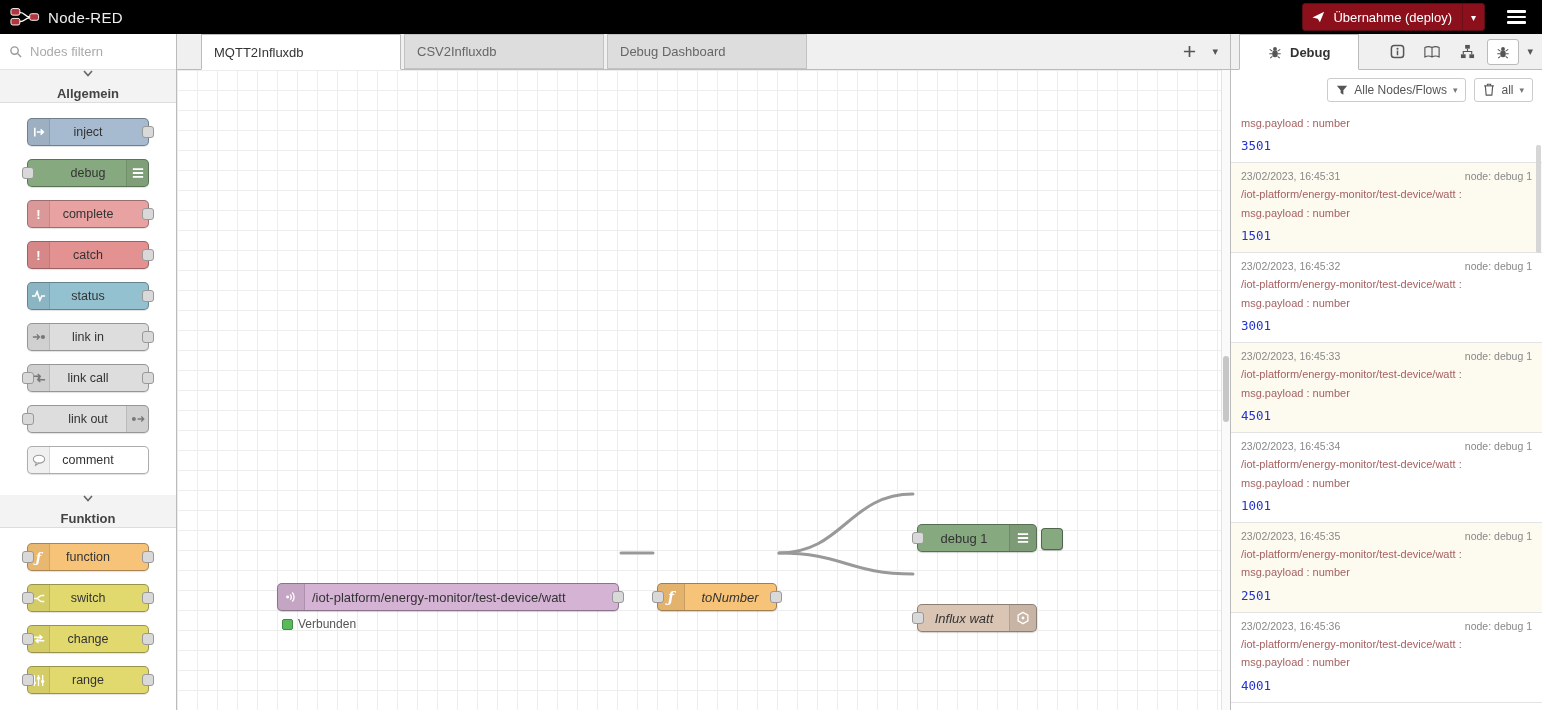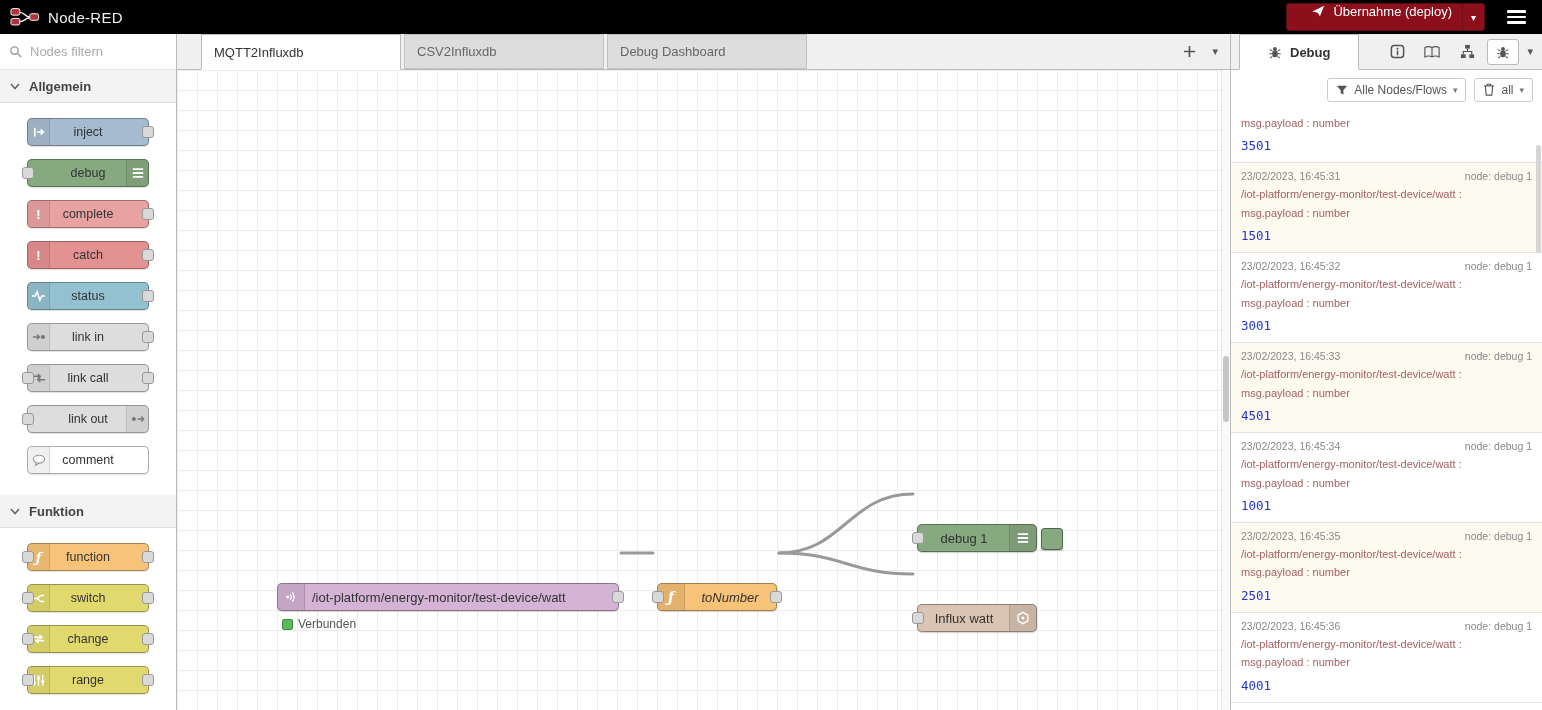--- a/index.html
+++ b/index.html
@@ -5,31 +5,31 @@
   html,body{margin:0;padding:0;overflow:hidden;}
   body{width:1542px;height:710px;background:#fff;font-family:"Liberation Sans","DejaVu Sans",sans-serif;position:relative;}
   svg{display:block;}
 
   
   #header{position:absolute;top:0;left:0;right:0;height:34px;background:#000;display:flex;align-items:center;justify-content:space-between;padding:0 12px 0 10px;box-sizing:border-box;z-index:30;}
   .logo{display:flex;align-items:center;gap:8px;}
   .logo-text{color:#eee;font-size:15px;font-weight:500;letter-spacing:.3px;}
   .header-right{display:flex;align-items:center;gap:18px;}
   .deploy-btn{display:flex;align-items:stretch;height:26px;background:#8C101C;border:1px solid #5a0d15;border-radius:3px;color:#fff;font-size:13px;cursor:pointer;overflow:hidden;}
-  .deploy-main{display:flex;gap:7px;padding:0 10px 0 24px;}
+  .deploy-main{display:flex;align-items:center;gap:7px;padding:0 10px 0 8px;}
   .deploy-caret{border-left:1px solid #6e0e1a;padding:0 8px;display:flex;align-items:center;font-size:10px;}
   .hamburger{display:flex;flex-direction:column;gap:3px;padding:4px;cursor:pointer;}
   .hamburger span{width:19px;height:2.5px;background:#fff;border-radius:1px;}
 
   
   #palette{position:absolute;top:34px;left:0;width:177px;bottom:0;background:#fff;border-right:1px solid #bbb;box-sizing:border-box;overflow:hidden;}
   .search-row{height:36px;border-bottom:1px solid #e3e3e3;display:flex;align-items:center;gap:6px;padding:0 9px;box-sizing:border-box;}
   .search-row input{border:none;outline:none;font-size:13px;color:#555;width:135px;background:transparent;}
   .search-row input::placeholder{color:#aaa;}
-  .pal-header{height:32px;background:#f3f3f3;border-bottom:1px solid #ddd;display:flex;align-items:center;gap:9px;padding:0 10px;font-weight:bold;font-size:13px;color:#444;cursor:pointer;}
+  .pal-header{height:32px;background:#f3f3f3;border-bottom:1px solid #ddd;display:flex;align-items:center;gap:9px;padding:0 10px;font-weight:bold;font-size:13px;color:#444;cursor:pointer;flex-direction:column;}
   .pal-list{padding:15px 0 8px;}
   .pal-item{position:relative;width:120px;height:26px;margin:0 auto 13px;border:1px solid rgba(0,0,0,.32);border-radius:5px;box-shadow:0 1px 1px rgba(0,0,0,.12);font-size:12.5px;color:#333;display:flex;align-items:center;justify-content:center;cursor:move;box-sizing:content-box;}
   .nicon{position:absolute;top:0;bottom:0;width:21px;display:flex;align-items:center;justify-content:center;background:rgba(0,0,0,.06);}
   .nicon.left{left:0;border-right:1px solid rgba(0,0,0,.10);border-radius:4px 0 0 4px;}
   .nicon.right{right:0;border-left:1px solid rgba(0,0,0,.10);border-radius:0 4px 4px 0;}
   .nicon .excl{color:#fff;font-weight:bold;font-size:13px;}
   .nicon .fx{color:#fff;font-weight:bold;font-style:italic;font-size:13px;font-family:"DejaVu Serif",serif;}
   .port{position:absolute;width:10px;height:10px;background:#d9d9d9;border:1px solid #999;border-radius:3px;top:50%;margin-top:-6px;z-index:2;}
   .port.left{left:-6px;}
   .port.right{right:-6px;}
@@ -55,21 +55,21 @@
   .icon-box.right{right:0;border-left:1px solid rgba(0,0,0,.12);border-radius:0 4px 4px 0;}
   .icon-box .fx{color:#fff;font-weight:bold;font-style:italic;font-size:14px;font-family:"DejaVu Serif",serif;}
 
   #node-mqtt{left:100px;top:469px;width:342px;}
   #node-mqtt .flabel{left:34px;}
   #node-func{left:480px;top:469px;width:120px;}
   #node-func .flabel{left:26px;right:0;justify-content:center;font-style:italic;}
   #node-debug{left:740px;top:410px;width:120px;}
   #node-debug .flabel{left:0;right:26px;justify-content:center;}
   #node-influx{left:740px;top:490px;width:120px;}
-  #node-influx .flabel{left:0;right:26px;justify-content:center;}
+  #node-influx .flabel{left:0;right:26px;justify-content:center;font-style:italic;}
 
   .debug-toggle{position:absolute;right:-27px;top:3px;width:20px;height:20px;background:#87a980;border:1px solid rgba(0,0,0,.4);border-radius:4px;box-shadow:0 1px 1px rgba(0,0,0,.25);cursor:pointer;}
   .node-status{position:absolute;left:4px;top:33px;display:flex;align-items:center;gap:5px;font-size:12px;color:#555;}
   .status-dot{width:9px;height:9px;background:#5cb85c;border:1px solid #3e8e3e;border-radius:2px;}
 
   .canvas-scroll{position:absolute;right:0;top:0;bottom:0;width:8px;background:#fafafa;border-left:1px solid #e4e4e4;}
   .canvas-thumb{position:absolute;right:1px;top:286px;width:6px;height:66px;background:#c6c6c6;border-radius:3px;cursor:pointer;}
 
   
   #sidebar{position:absolute;top:34px;right:0;width:312px;bottom:0;border-left:1px solid #bbb;background:#fff;box-sizing:border-box;overflow:hidden;}

